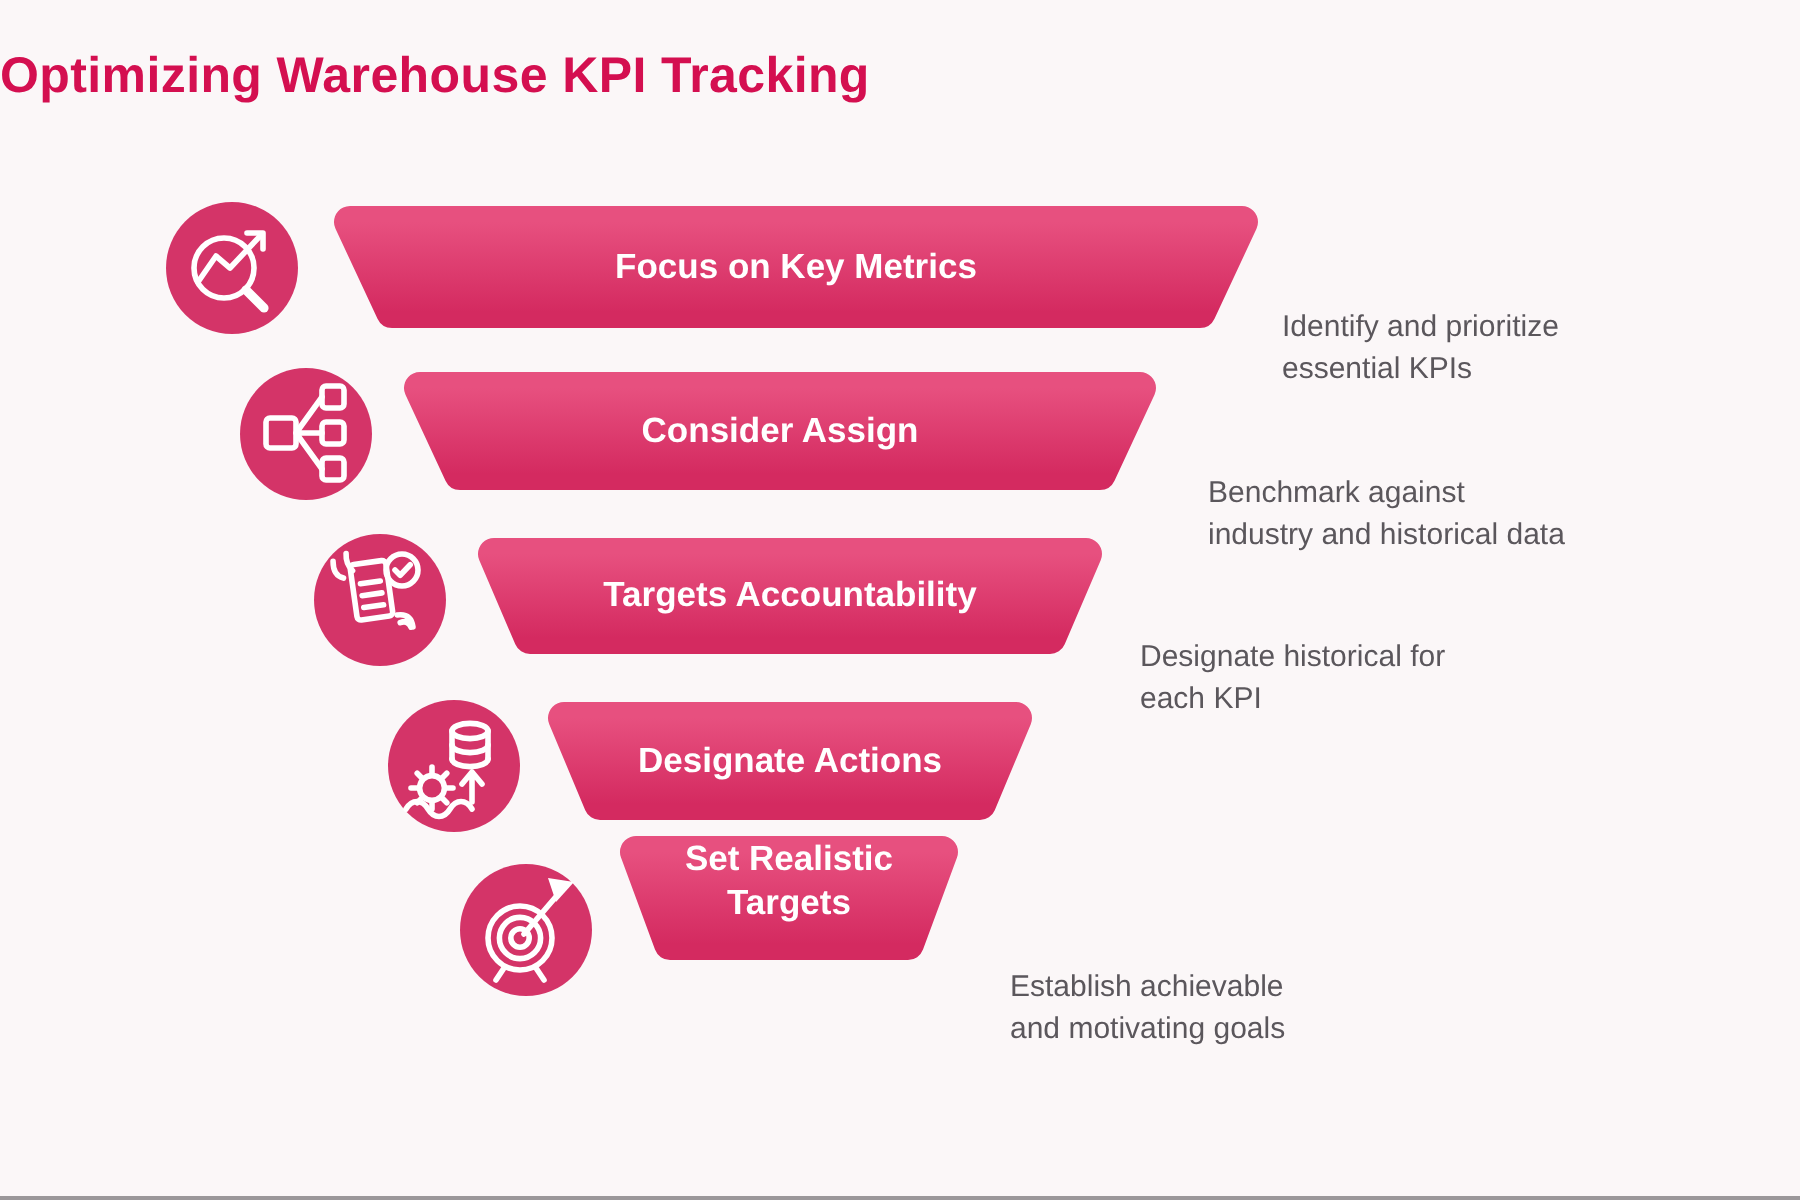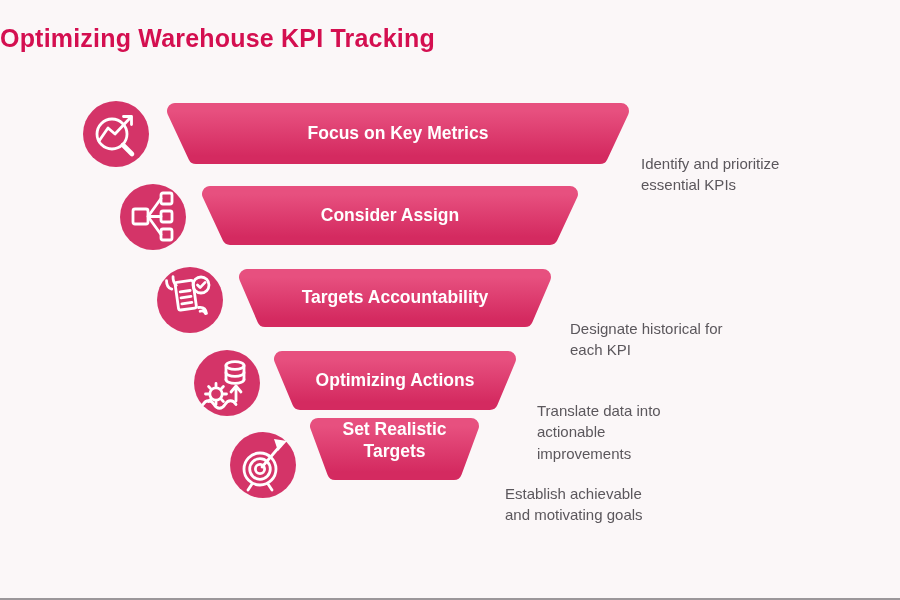--- a/index.html
+++ b/index.html
@@ -91,20 +91,22 @@
         <path d="M28,32.5 L41,14.5 M28,32.5 L41,32.5 M28,32.5 L41,50.5"></path>
       </g>
     </svg>
   </div>
   <div class="bar-wrap row2-bar">
     <svg viewBox="0 0 380 59" width="380" height="59">
       <polygon class="bar-shape" points="10,8 370,8 350,51 30,51" fill="url(#barGrad)" stroke="url(#barGrad)"></polygon>
     </svg>
     <div class="bar-label">Consider Assign</div>
   </div>
+  <div class="stage-desc row2-desc">Benchmark against
+industry and historical data</div>
 
   <div class="icon-badge row3-icon">
     <svg width="66" height="66" viewBox="0 0 66 66">
       <circle class="icon-circle" cx="33" cy="33" r="33"></circle>
       <g class="icon-art" transform="rotate(-8 30 30)">
         <rect x="20" y="14" width="18" height="28" rx="2"></rect>
         <path d="M24,24 h10 M24,30 h10 M24,36 h10"></path>
         <path d="M16,20 q-5,-2 -4,-9 M21,17 q-3,-4 -2,-9"></path>
         <path d="M40,42 q7,0 7,7 M41,46 q4,-1 5,3"></path>
       </g>
@@ -136,25 +138,22 @@
                  M27.3,38.7 L29.4,36.6 M16.7,38.7 L14.6,36.6 M16.7,49.3 L14.6,51.4 M27.3,49.3 L29.4,51.4"></path>
         <path d="M42,51 L42,37 M37,42 L42,36 L47,42"></path>
         <path d="M9,54.5 c3,-5 8,-5 11,0 c3,5 8,5 11,0 c3,-5 8,-5 11,0"></path>
       </g>
     </svg>
   </div>
   <div class="bar-wrap row4-bar">
     <svg viewBox="0 0 246 59" width="246" height="59">
       <polygon class="bar-shape" points="10,8 236,8 218,51 28,51" fill="url(#barGrad)" stroke="url(#barGrad)"></polygon>
     </svg>
-    <div class="bar-label">Optimizing Actions</div>
+    <div class="bar-label">Designate Actions</div>
   </div>
-  <div class="stage-desc row4-desc">Translate data into
-actionable
-improvements</div>
 
   <div class="icon-badge row5-icon">
     <svg width="66" height="66" viewBox="0 0 66 66">
       <circle class="icon-circle" cx="33" cy="33" r="33"></circle>
       <g class="icon-art">
         <circle cx="30" cy="37" r="16"></circle>
         <circle cx="30" cy="37" r="10.3"></circle>
         <circle cx="30" cy="37" r="4.6"></circle>
         <path d="M22,52 L18,58 M38,52 L42,58"></path>
         <path d="M50,14 L32,35"></path>

